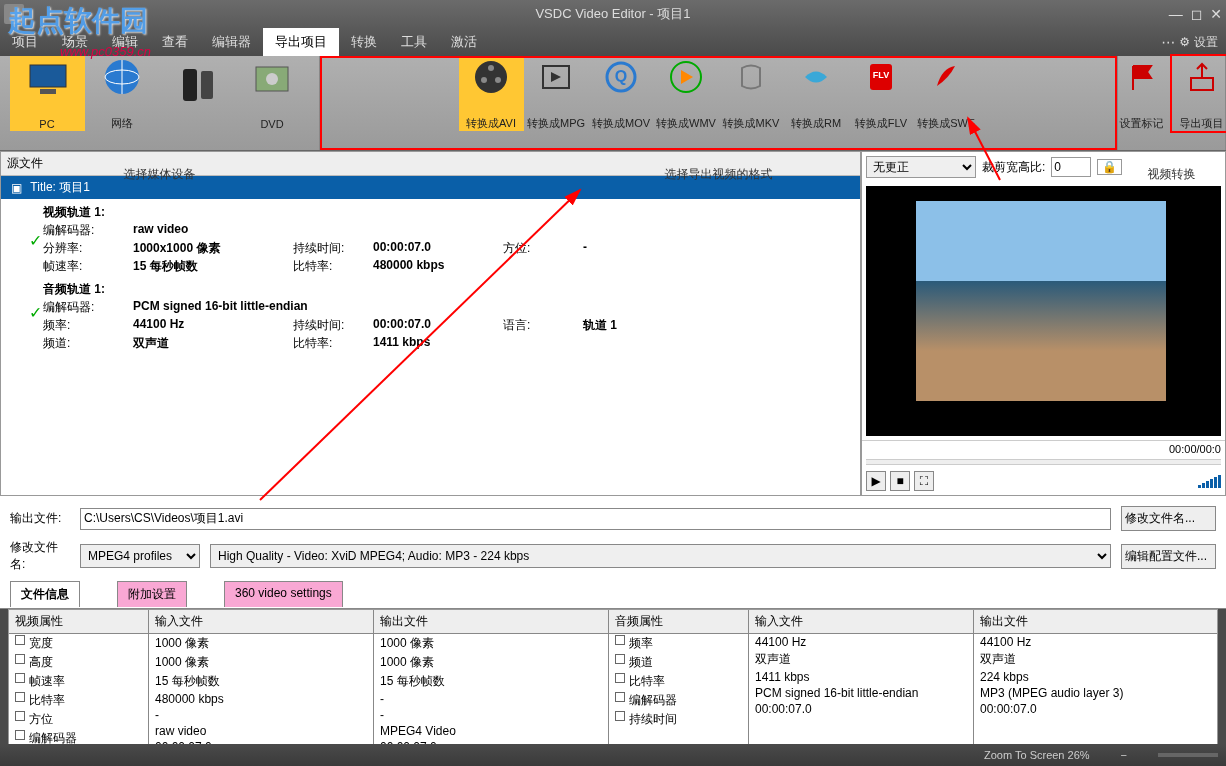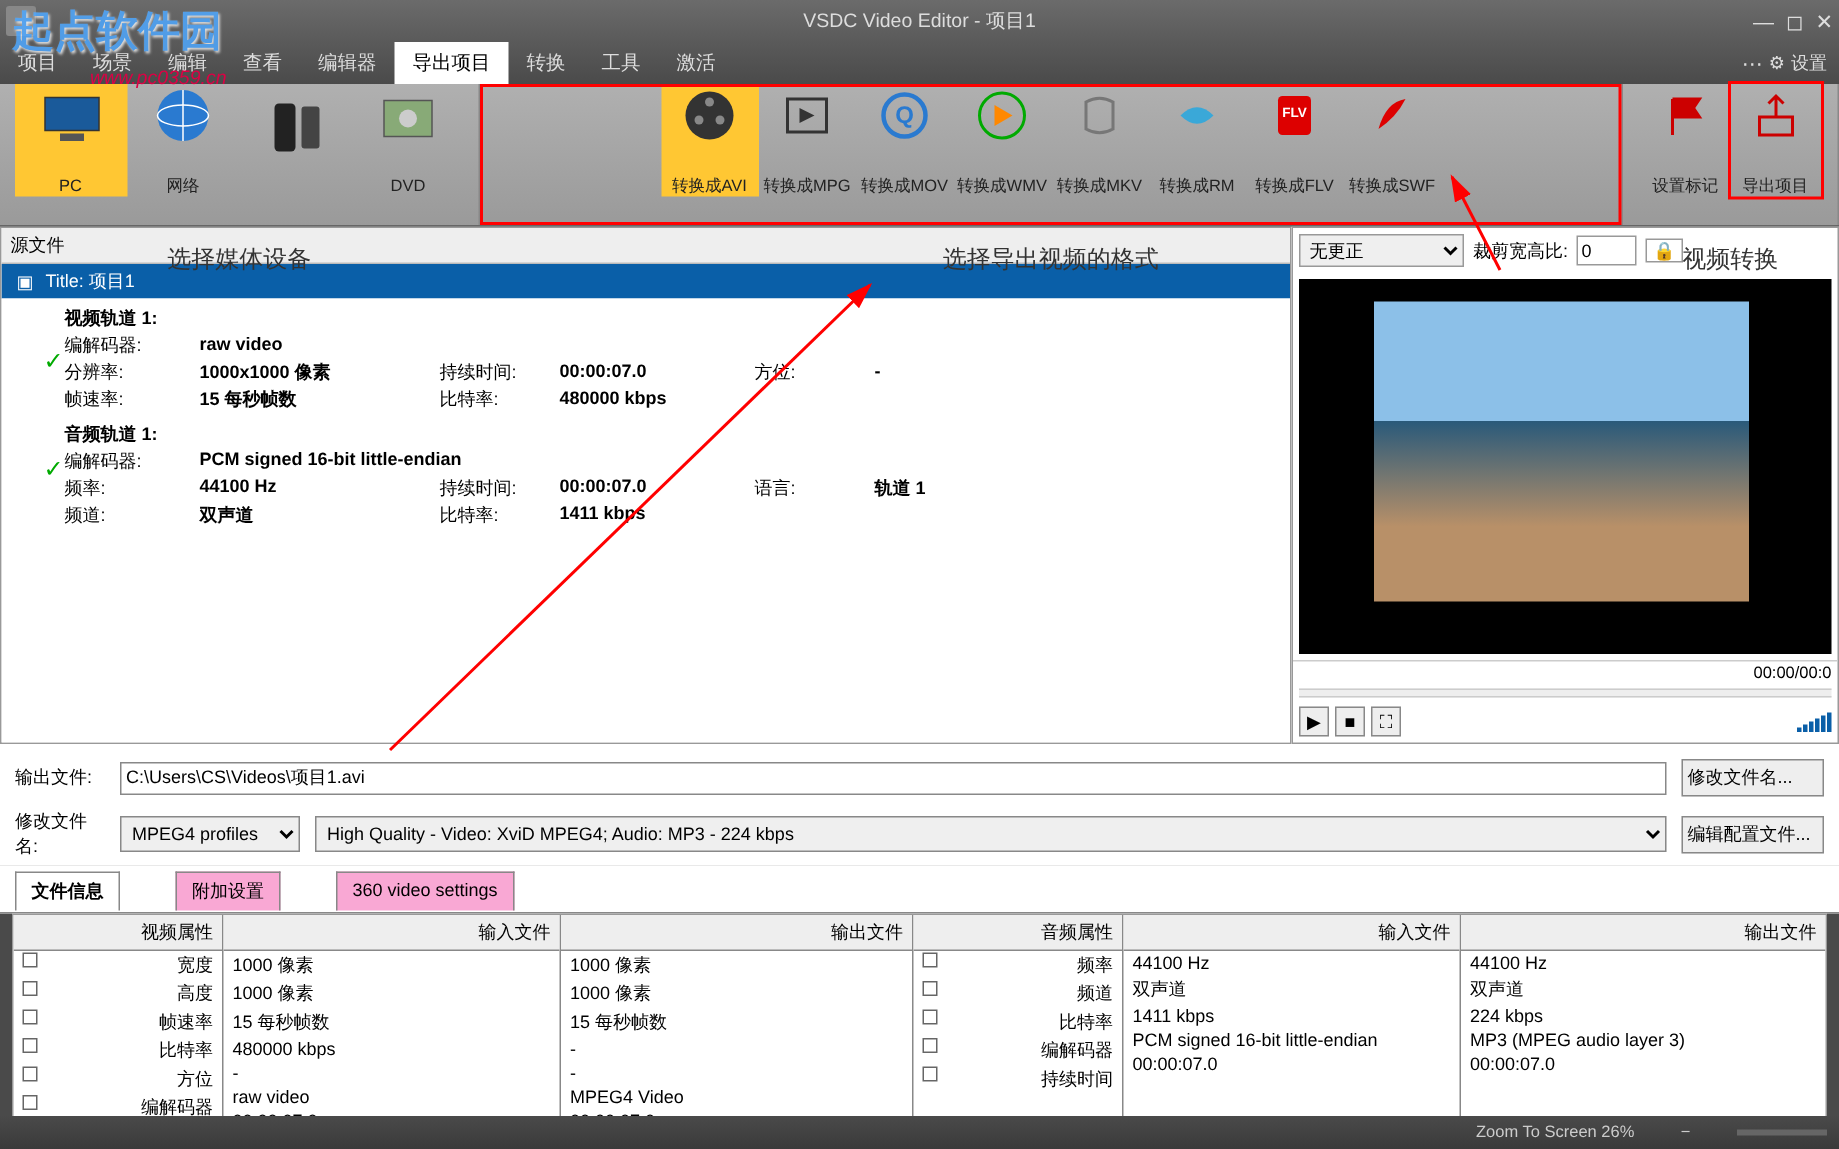--- a/index.html
+++ b/index.html
@@ -12,21 +12,21 @@
 .titlebar .wincontrols span { cursor: pointer; font-size: 14px; }
 
 .menubar { height: 28px; background: linear-gradient(#5a5a5a, #4a4a4a); display: flex; align-items: center; color: #ddd; position: relative; }
 .menubar .menu-item { padding: 0 12px; line-height: 28px; cursor: pointer; font-size: 13px; }
 .menubar .menu-item.on { background: #fff; color: #000; }
 .menubar .right { position: absolute; right: 8px; display: flex; align-items: center; gap: 4px; }
 
 .ribbon { height: 95px; background: linear-gradient(#b0b0b0, #9a9a9a); display: flex; border-bottom: 1px solid #666; position: relative; }
 .ribbon-group { display: flex; flex-direction: column; align-items: center; border-right: 1px solid #888; }
 .ribbon-group .items { display: flex; flex: 1; }
-.ribbon-group .grouplabel { font-size: 16px; color: #333; line-height: 18px; margin-top: 34px; }
+.ribbon-group .grouplabel { font-size: 12px; color: #333; line-height: 18px; margin-top: 34px; }
 .ribbon-btn { width: 65px; display: flex; flex-direction: column; align-items: center; justify-content: center; cursor: pointer; }
 .ribbon-btn.active { background: #ffc733; }
 .ribbon-btn .ico { width: 42px; height: 42px; display: flex; align-items: center; justify-content: center; }
 .ribbon-btn .lbl { font-size: 11px; color: #222; margin-top: 18px; }
 .redbox { border: 2px solid red; position: absolute; pointer-events: none; }
 
 .workarea { height: 345px; display: flex; background: #fff; }
 .wa-left { flex: 1; border: 1px solid #999; display: flex; flex-direction: column; overflow: hidden; }
 .wa-left .hdr { background: #eee; border-bottom: 1px solid #bbb; padding: 3px 6px; font-size: 12px; }
 .wa-left .titlebar-blue { background: #0a5fa8; color: #fff; padding: 3px 10px; display: flex; align-items: center; gap: 8px; font-size: 12px; }
@@ -53,21 +53,21 @@
 .pathrow { display: flex; align-items: center; padding: 4px 10px; gap: 10px; background: #fff; }
 .pathrow .plabel { width: 60px; font-size: 12px; }
 .pathrow input, .pathrow select { font-size: 12px; border: 1px solid #888; padding: 3px; flex: 1; }
 .pathrow .rbtn { width: 95px; border: 1px solid #888; background: #eee; font-size: 12px; padding: 3px; cursor: pointer; text-align: left; }
 .pathrow .sel1 { flex: 0 0 120px; }
 
 .tabs { display: flex; background: #fff; border-bottom: 1px solid #888; padding: 4px 10px 1px; gap: 35px; }
 .tab { border: 1px solid #888; border-bottom: none; padding: 4px 10px; font-size: 12px; background: #f9a8d4; margin-right: 2px; cursor: pointer; }
 .tab.on { background: #fff; font-weight: bold; }
 
-.proptable { display: flex; background: #fff; height: 145px; border: 1px solid #999; margin: 0 8px; overflow: hidden; text-align: right; }
+.proptable { display: flex; background: #fff; height: 145px; border: 1px solid #999; margin: 0 8px; overflow: hidden; }
 .proptable .col { flex: 1; border-right: 1px solid #888; }
 .proptable .col:last-child { border-right: none; }
 .proptable .ph { background: #eee; border-bottom: 1px solid #888; padding: 3px 6px; font-size: 12px; }
 .proptable .pr { display: flex; font-size: 12px; padding: 1px 6px; }
 .proptable .pr .k { flex: 1; }
 .proptable .cbox { width: 10px; height: 10px; border: 1px solid #666; display: inline-block; margin-right: 4px; vertical-align: middle; }
 
 .statusbar { position: absolute; bottom: 0; left: 0; right: 0; height: 22px; background: linear-gradient(#4a4a4a, #3a3a3a); display: flex; align-items: center; color: #ccc; font-size: 11px; padding: 0 8px; gap: 25px; }
 .statusbar .sp { flex: 1; }
 
@@ -223,21 +223,21 @@
             <svg width="38" height="38">
               <path d="M10 28 Q15 10 28 8 Q22 20 10 28" fill="#d00"></path>
             </svg>
           </div>
         <div class="lbl">转换成SWF</div>
       </div>
     </div>
     <div class="grouplabel">选择导出视频的格式</div>
   </div>
 
-  <div class="ribbon-group" style="width:144px;position:relative">
+  <div class="ribbon-group" style="width:108px;position:relative">
     <div class="items">
       <div class="ribbon-btn" style="width:60px">
         <div class="ico">
             <svg width="34" height="34">
               <path d="M8 6 L8 30 M8 6 L26 6 L22 12 L26 18 L8 18" fill="#c00" stroke="#c00" stroke-width="2"></path>
             </svg>
           </div>
         <div class="lbl">设置标记</div>
       </div>
       <div class="ribbon-btn" style="width:60px;position:relative">

